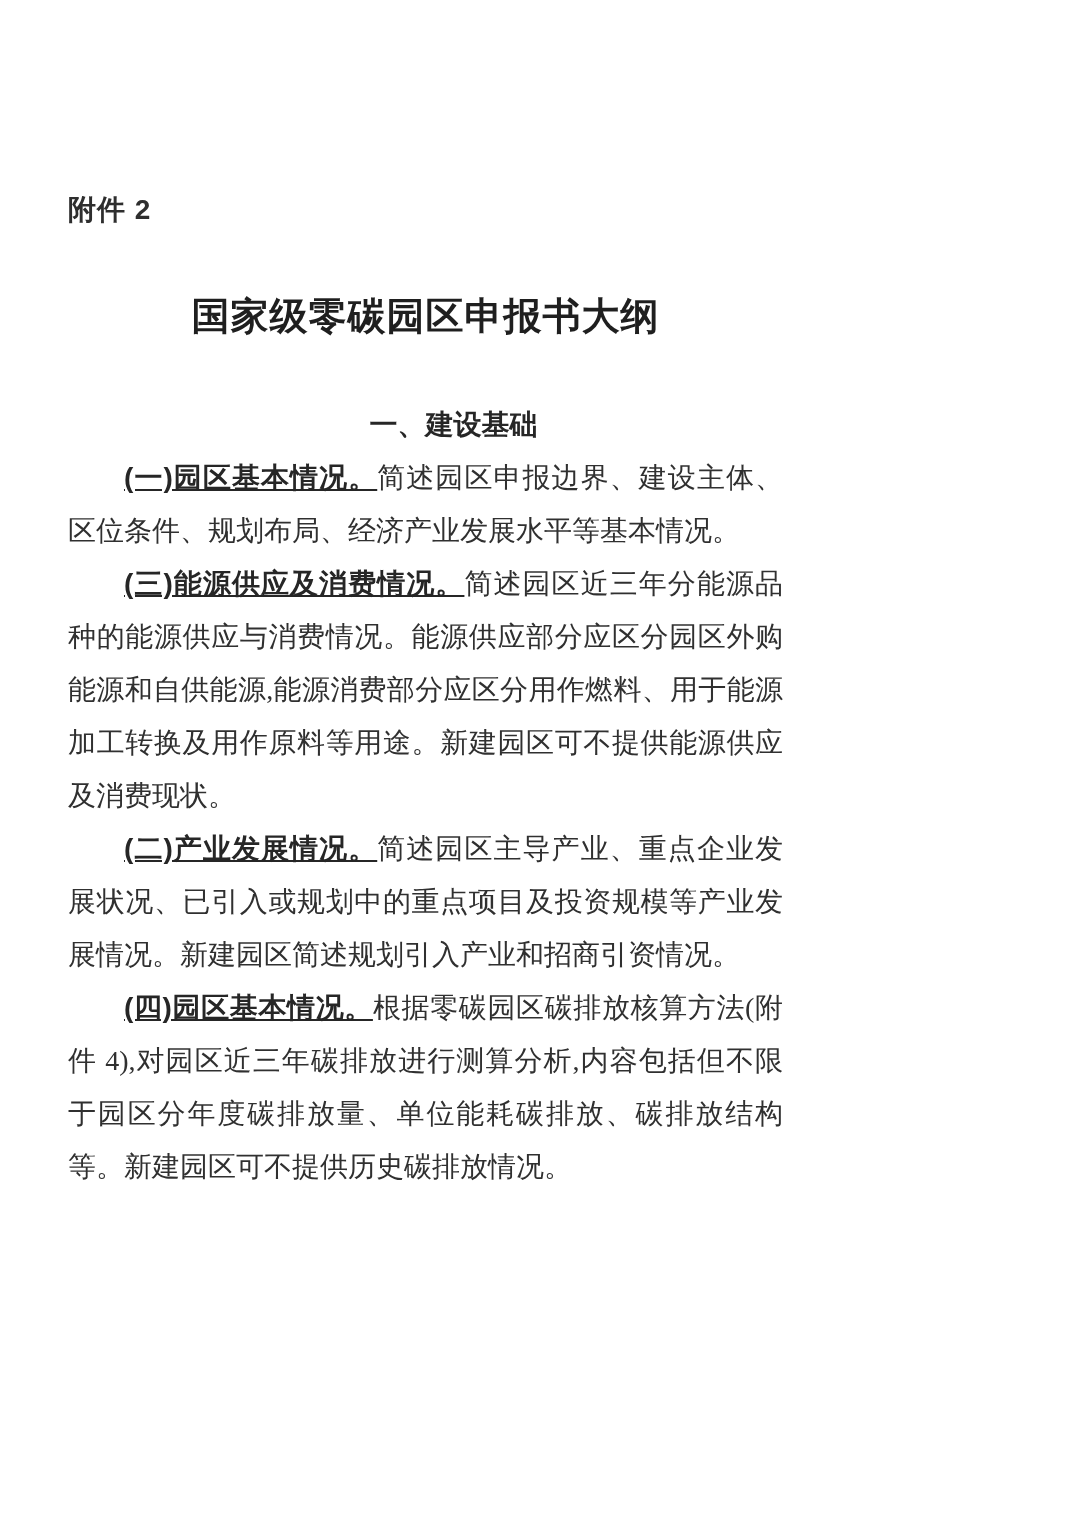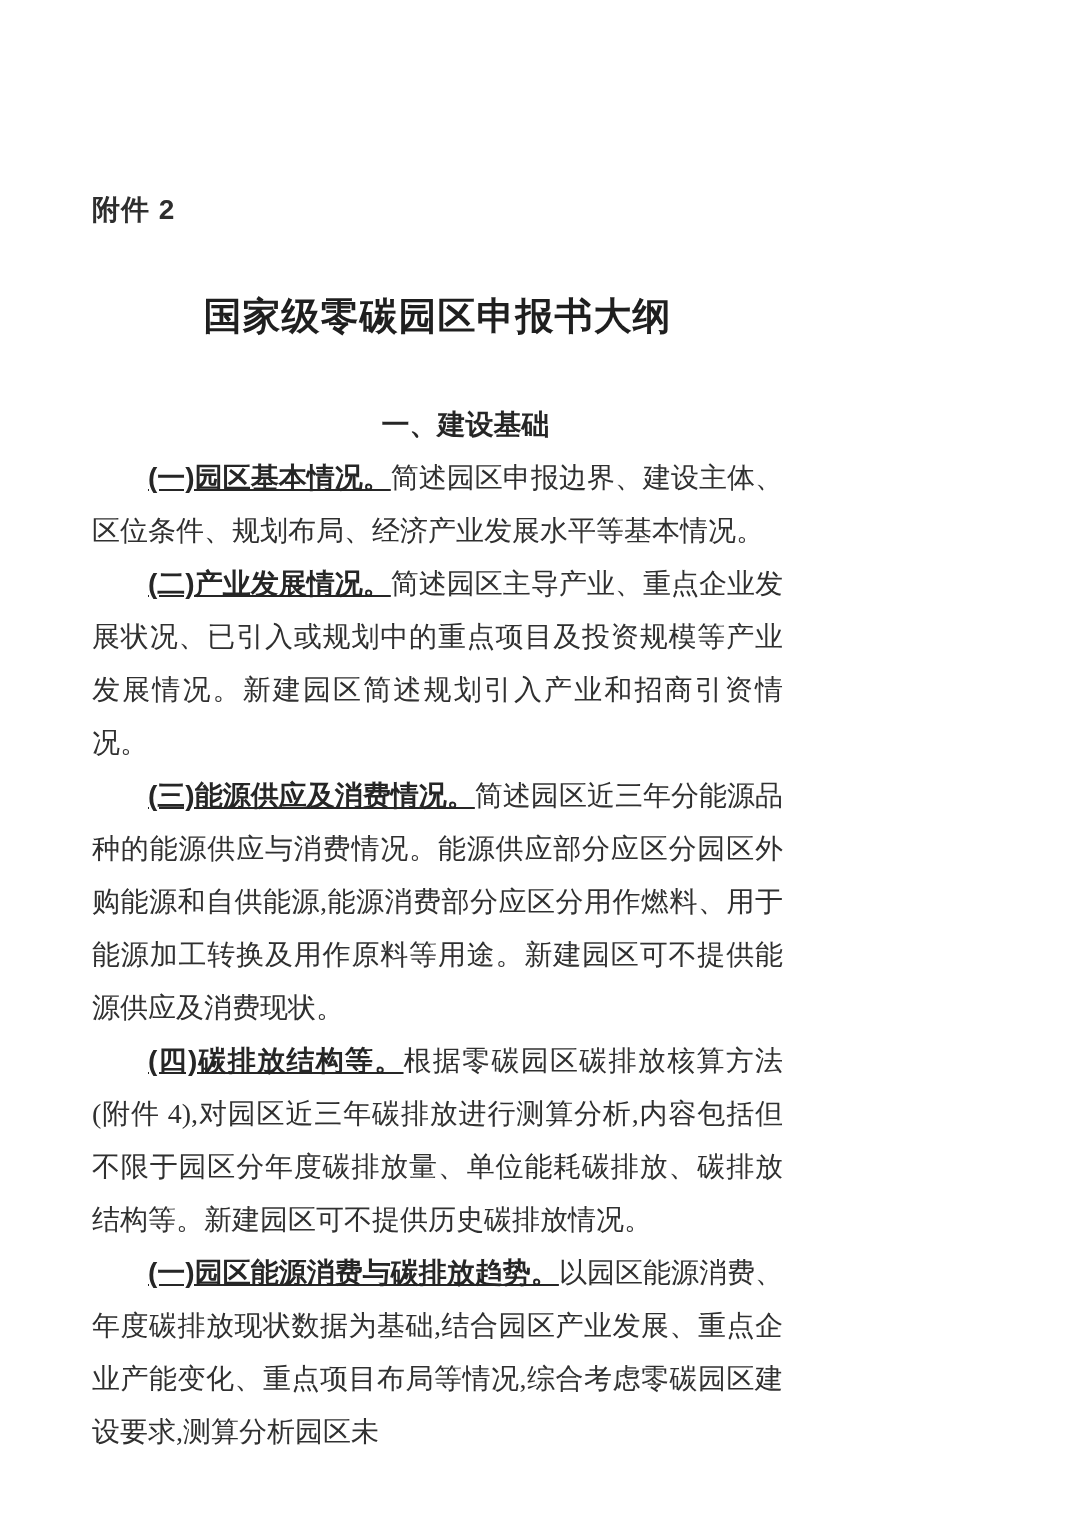--- a/index.html
+++ b/index.html
@@ -10,21 +10,21 @@
   body {
     width: 1080px;
     height: 1527px;
     overflow: hidden;
     font-family: "Liberation Serif", serif;
   }
   .page {
     box-sizing: border-box;
     width: 928px;
     height: 1527px;
-    padding: 190px 145px 0 92px;
+    padding: 190px 145px 0 68px;
     background: #ffffff;
     color: #2a2a2a;
   }
   .attachment {
     font-family: "Liberation Sans", sans-serif;
     font-weight: 700;
     font-size: 28px;
     line-height: 40px;
     color: #2e2e2e;
     letter-spacing: 1px;
@@ -78,23 +78,22 @@
   <div class="attachment">附件 2</div>
 
   <h1 class="doc-title">国家级零碳园区申报书大纲</h1>
 
   <div class="content">
 
     <h2 class="sec-heading">一、建设基础</h2>
 
     <p class="para"><span class="lead">(一)园区基本情况。</span><span class="body-text">简述园区申报边界、建设主体、区位条件、规划布局、经济产业发展水平等基本情况。</span></p>
 
+    <p class="para"><span class="lead">(三)能源供应及消费情况。</span><span class="body-text">简述园区近三年分能源品种的能源供应与消费情况。能源供应部分应区分园区外购能源和自供能源,能源消费部分应区分用作燃料、用于能源加工转换及用作原料等用途。新建园区可不提供能源供应及消费现状。</span></p>
+
     <p class="para"><span class="lead">(二)产业发展情况。</span><span class="body-text">简述园区主导产业、重点企业发展状况、已引入或规划中的重点项目及投资规模等产业发展情况。新建园区简述规划引入产业和招商引资情况。</span></p>
 
-    <p class="para"><span class="lead">(三)能源供应及消费情况。</span><span class="body-text">简述园区近三年分能源品种的能源供应与消费情况。能源供应部分应区分园区外购能源和自供能源,能源消费部分应区分用作燃料、用于能源加工转换及用作原料等用途。新建园区可不提供能源供应及消费现状。</span></p>
-
-    <p class="para"><span class="lead">(四)碳排放结构等。</span><span class="body-text">根据零碳园区碳排放核算方法(附件 4),对园区近三年碳排放进行测算分析,内容包括但不限于园区分年度碳排放量、单位能耗碳排放、碳排放结构等。新建园区可不提供历史碳排放情况。</span></p>
+    <p class="para"><span class="lead">(四)园区基本情况。</span><span class="body-text">根据零碳园区碳排放核算方法(附件 4),对园区近三年碳排放进行测算分析,内容包括但不限于园区分年度碳排放量、单位能耗碳排放、碳排放结构等。新建园区可不提供历史碳排放情况。</span></p>
 
 
-    <p class="para"><span class="lead">(一)园区能源消费与碳排放趋势。</span><span class="body-text">以园区能源消费、年度碳排放现状数据为基础,结合园区产业发展、重点企业产能变化、重点项目布局等情况,综合考虑零碳园区建设要求,测算分析园区未</span></p>
 
   </div>
 </div>
 
 </body></html>

